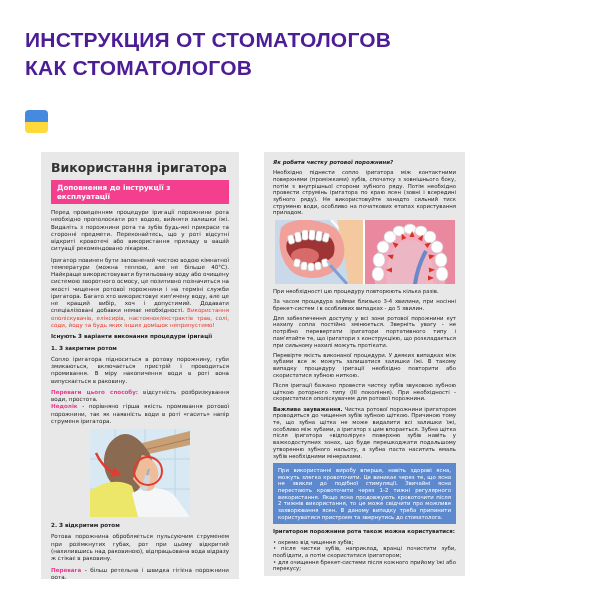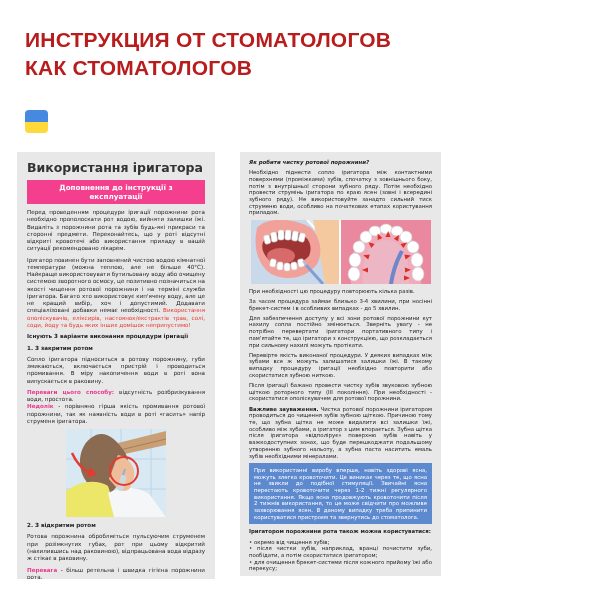--- a/index.html
+++ b/index.html
@@ -1,30 +1,30 @@
 <!DOCTYPE html>
 <html><head>
 <meta charset="utf-8">
 <style>
   html,body{margin:0;padding:0;background:#ffffff;}
   .canvas{position:relative;width:600px;height:600px;background:#ffffff;overflow:hidden;
           font-family:"DejaVu Sans","Liberation Sans",sans-serif;}
   
   .main-title{position:absolute;left:25px;top:26px;font-family:"Liberation Sans",sans-serif;
-              font-weight:700;font-size:21px;line-height:28px;color:#b91c1c;letter-spacing:.2px;}
+              font-weight:700;font-size:21px;line-height:28px;color:#4c1d95;letter-spacing:.2px;}
   .flag{position:absolute;left:25px;top:110px;width:23px;height:23px;border-radius:4px;overflow:hidden;}
   .flag .b{height:50%;background:#4589e0;}
   .flag .y{height:50%;background:#ffd83a;}
   
-  .page{position:absolute;background:#e8e8e8;overflow:hidden;color:#232323;}
+  .page{position:absolute;background:#e8e8e8;overflow:hidden;color:#232323;margin-left:24px;}
   .page-left{left:17px;top:152px;width:198px;height:427px;padding:8px 10px;box-sizing:border-box;}
   .page-right{left:240px;top:152px;width:201px;height:424px;padding:7px 9px;box-sizing:border-box;}
   .doc-title{font-size:12.5px;font-weight:600;color:#333;margin:0 0 5px 0;}
   .banner{display:inline-block;background:#f43f8f;color:#fff;font-size:7.2px;font-weight:700;
-          padding:3px 6px;margin-bottom:5px;text-align:center;}
+          padding:3px 6px;margin-bottom:5px;}
   .page p{margin:0 0 4px 0;font-size:5.6px;line-height:1.3;text-align:justify;}
   .page-right p{font-size:5.4px;line-height:1.24;margin:0 0 3.5px 0;}
   .bold{font-weight:700;}
   .bh{font-weight:700;text-align:left !important;}
   .pink{color:#ea3a90;font-weight:700;}
   .red{color:#e8392b;}
   .bh-i{font-weight:700;font-style:italic;text-align:left !important;}
   .bluebox{background:#5d89cf;color:#ffffff;padding:4px 5px;margin:0 0 4px 0;}
   .bluebox p{color:#fff;margin:0;}
   .illus{display:block;margin:3px auto 5px auto;}

